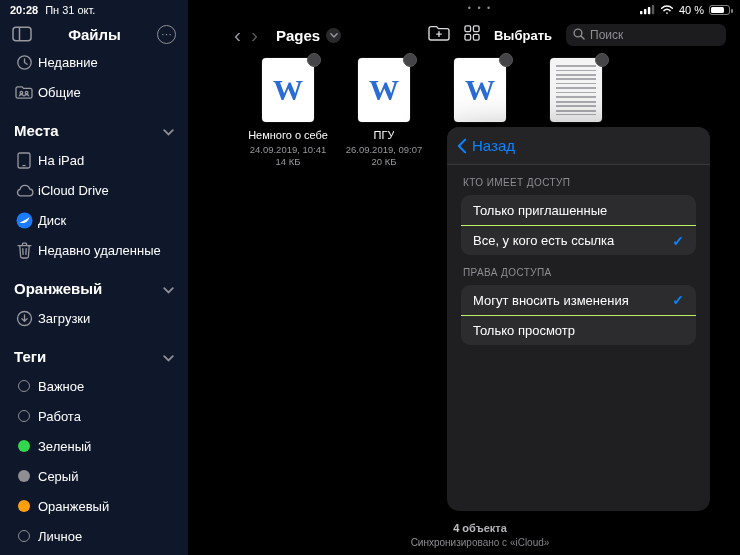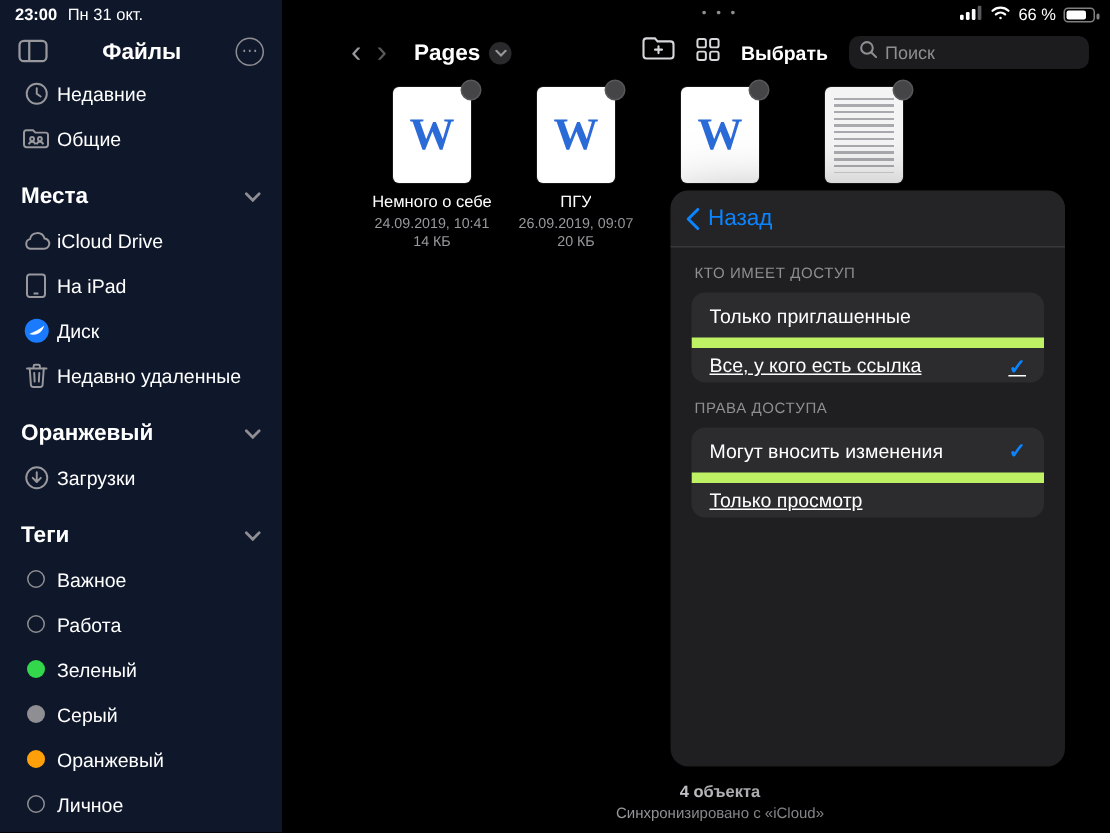--- a/index.html
+++ b/index.html
@@ -78,21 +78,21 @@
     box-shadow:0 14px 45px rgba(0,0,0,.6); }
   .pop-header { height:38px; background:#242426; border-bottom:1px solid #38383a;
     display:flex; align-items:center; padding:16px 10px; }
   .back-btn { display:flex; align-items:center; gap:5px; color:#0a84ff; font-size:15px; cursor:default; }
   .pop-body { padding:0 14px; }
   .group-title { color:#8e8e93; font-size:10px; letter-spacing:.4px; margin:12px 2px 7px; }
   .group-title.second { }
   .group { background:#2c2c2e; border-radius:9px; overflow:hidden; }
   .opt-row { height:30px; display:flex; align-items:center; justify-content:space-between;
     padding:0 12px; font-size:13px; }
-  .opt-row + .opt-row { border-top:7px solid #bef264;text-decoration:underline; }
+  .opt-row + .opt-row { border-top:1px solid #bef264; }
   .check { color:#0a84ff; font-size:14px; font-weight:700; }
 
   
   .footer { position:absolute; bottom:7px; left:0; right:0; text-align:center; z-index:10; }
   .count { font-size:11px; font-weight:600; color:#ebebf0; }
   .sync { font-size:10px; color:#98989d; margin-top:3px; }
 </style>
 </head>
 <body>
 
@@ -132,34 +132,34 @@
   <div class="section-head">
     <span>Места</span>
     <span>
       <svg width="11" height="7" viewBox="0 0 11 7" fill="none" stroke="#8e8e93" stroke-width="1.8" stroke-linecap="round">
           <path d="M1.2 1.2 5.5 5.5 9.8 1.2"></path>
         </svg>
     </span>
   </div>
   <div class="side-item">
     <span class="side-icon">
-      <svg width="19" height="13" viewBox="0 0 19 13" fill="none" stroke="#98989d" stroke-width="1.3">
-        <path d="M5 11.8h9.2a3.4 3.4 0 0 0 .5-6.8A5 5 0 0 0 5 5.4 3.3 3.3 0 0 0 5 11.8z"></path>
-      </svg>
-    </span>
-    <span>iCloud Drive</span>
-  </div>
-  <div class="side-item">
-    <span class="side-icon">
       <svg width="14" height="17" viewBox="0 0 14 17" fill="none" stroke="#98989d" stroke-width="1.3">
         <rect x="1" y="1" width="12" height="15" rx="1.8"></rect>
           <line x1="5.4" y1="13.6" x2="8.6" y2="13.6"></line>
       </svg>
     </span>
     <span>На iPad</span>
+  </div>
+  <div class="side-item">
+    <span class="side-icon">
+      <svg width="19" height="13" viewBox="0 0 19 13" fill="none" stroke="#98989d" stroke-width="1.3">
+        <path d="M5 11.8h9.2a3.4 3.4 0 0 0 .5-6.8A5 5 0 0 0 5 5.4 3.3 3.3 0 0 0 5 11.8z"></path>
+      </svg>
+    </span>
+    <span>iCloud Drive</span>
   </div>
   <div class="side-item">
     <span class="side-icon">
       <svg width="17" height="17" viewBox="0 0 17 17">
         <circle cx="8.5" cy="8.5" r="8" fill="#1a7bff"></circle>
         <path d="M3.6 10.6c2.2-.9 7.6-3.3 9.8-5.6-.9 4.6-5.3 7.3-9.8 5.6z" fill="#fff"></path>
       </svg>
     </span>
     <span>Диск</span>
   </div>
@@ -353,37 +353,37 @@
       </div>
       <div class="opt-row">
         <span>Только просмотр</span>
       </div>
     </div>
   </div>
 </div>
 
 <div class="statusbar">
   <div class="sb-left">
-    <span class="sb-time">23:00</span>
+    <span class="sb-time">20:28</span>
     <span class="sb-date">Пн 31 окт.</span>
   </div>
   <div class="sb-right">
     <span>
       <svg width="15" height="11" viewBox="0 0 16 11" fill="#fff">
         <rect x="0" y="7" width="2.6" height="3.6" rx="0.8"></rect>
         <rect x="4.2" y="5" width="2.6" height="5.6" rx="0.8"></rect>
         <rect x="8.4" y="2.8" width="2.6" height="7.8" rx="0.8"></rect>
         <rect x="12.6" y="0.6" width="2.6" height="10" rx="0.8" fill="#5a5a5e"></rect>
       </svg>
     </span>
     <span>
       <svg width="14" height="11" viewBox="0 0 15 11" fill="none" stroke="#fff" stroke-width="1.6" stroke-linecap="round">
         <path d="M1.8 4.1a8.4 8.4 0 0 1 11.4 0"></path>
         <path d="M4.2 6.7a5 5 0 0 1 6.6 0"></path>
         <circle cx="7.5" cy="9.3" r="0.9" fill="#fff" stroke="none"></circle>
       </svg>
     </span>
-    <span class="sb-pct">66 %</span>
+    <span class="sb-pct">40 %</span>
     <span class="bat">
         <span class="bat-fill"></span>
       </span>
   </div>
 </div>
 
 </body></html>

